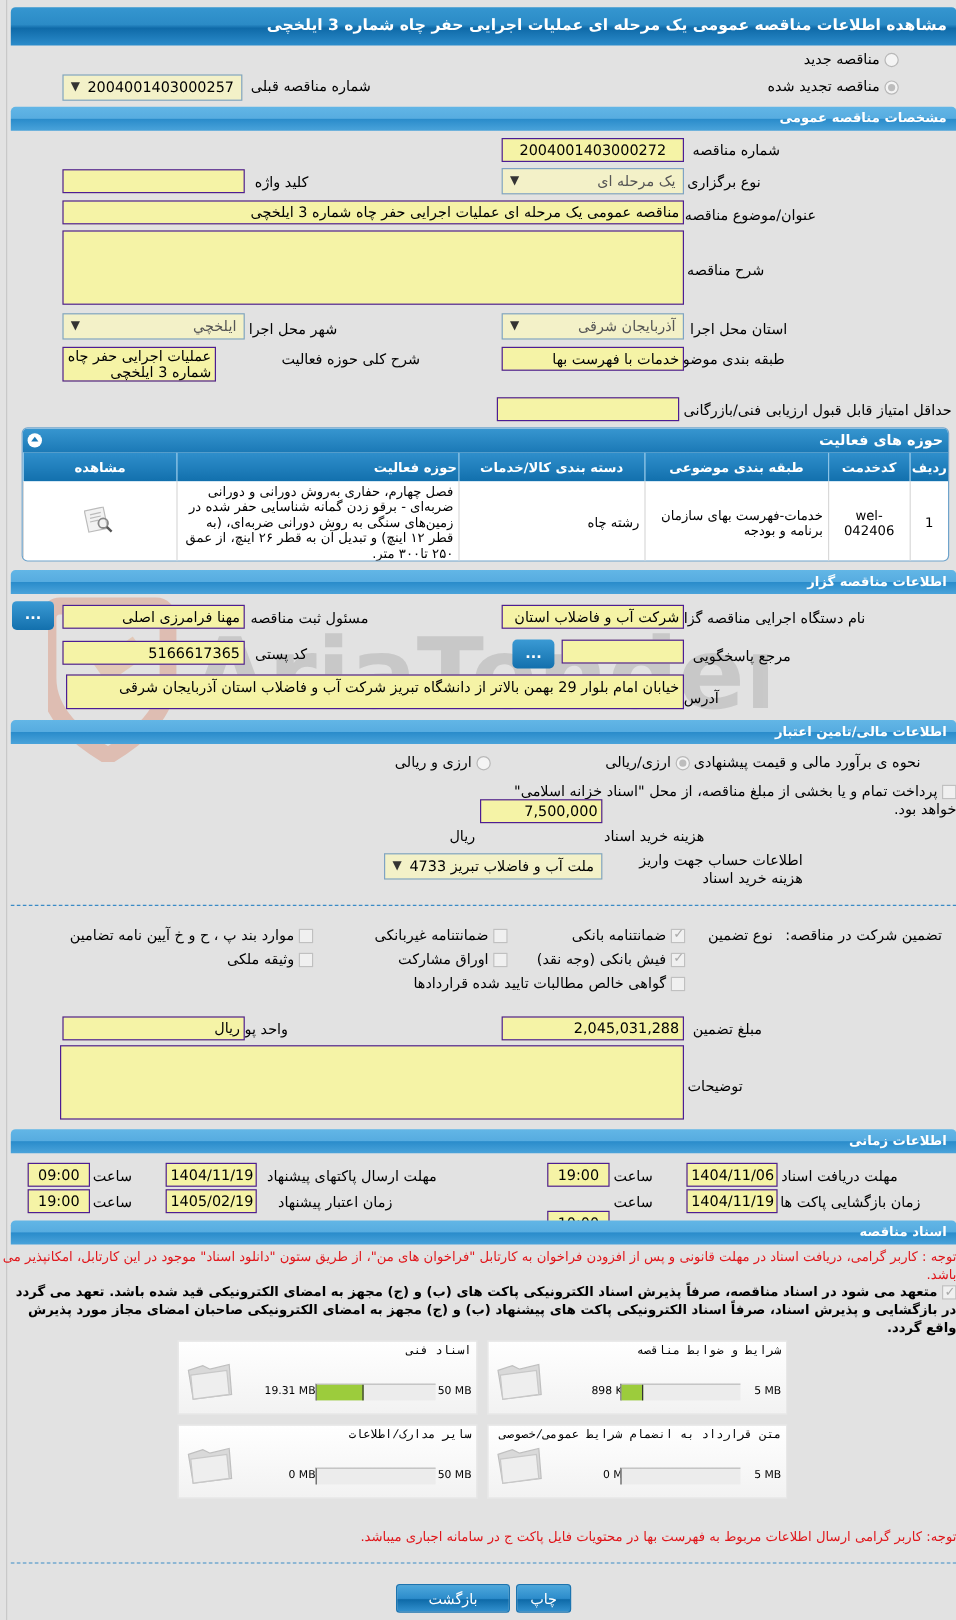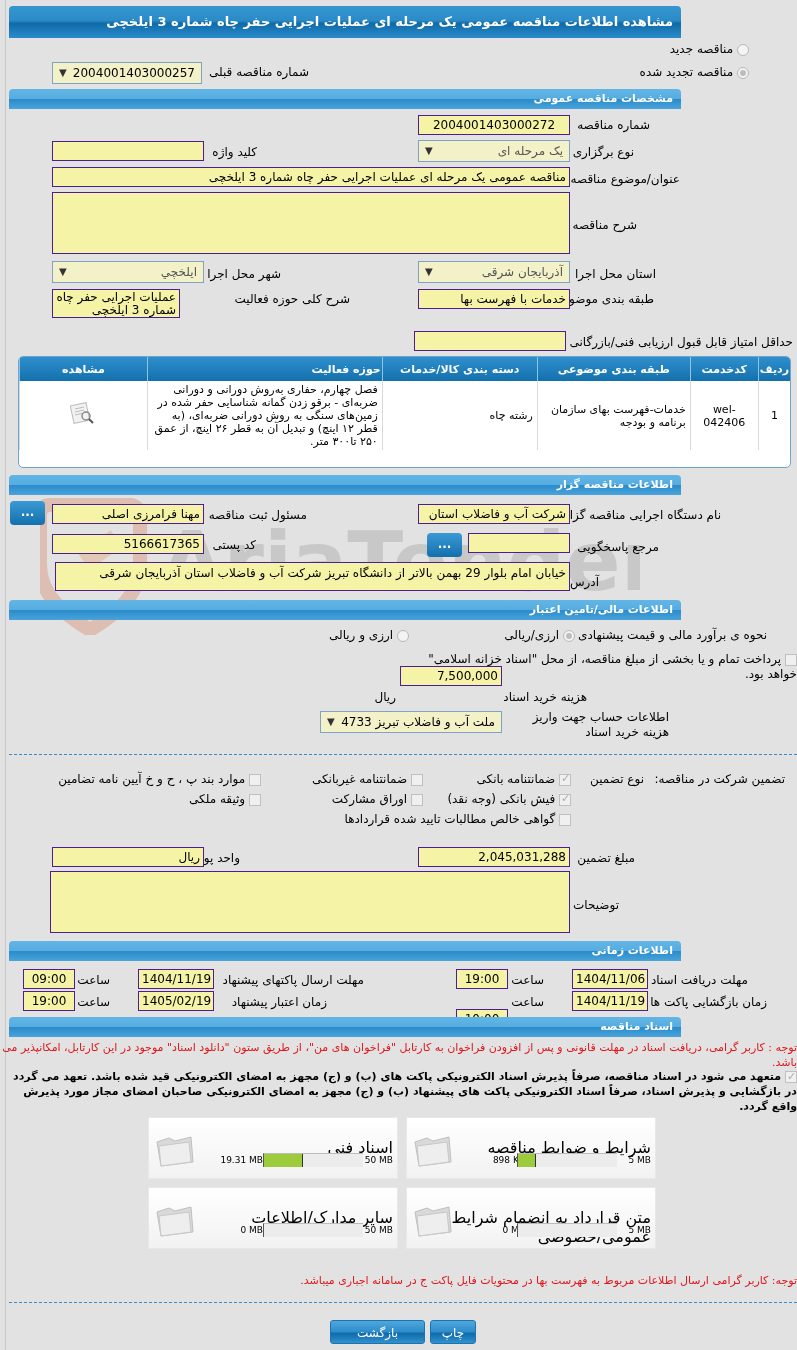--- a/index.html
+++ b/index.html
@@ -7,21 +7,21 @@
   body {
     width: 797px; height: 1350px; overflow: hidden;
     background: #e2e2e2;
     font-family: "DejaVu Sans", sans-serif;
     font-size: 12px; color: #000;
     position: relative;
   }
   .leftline { position: absolute; left: 5px; top: 0; width: 1px; height: 1350px; background: #c8c8c8; }
 
   .bar {
-    position: absolute; left: 9px; width: 672px;
+    position: absolute; left: 9px; width: 788px;
     background: linear-gradient(#62b6e6 0%, #57ace0 48%, #2a8ccb 52%, #4aa3da 100%);
     color: #fff; direction: rtl; font-weight: bold; font-size: 11px;
     padding-right: 8px; border-radius: 4px 4px 0 0;
   }
   .bar.title {
     background: linear-gradient(#3596d0 0%, #2b8bc6 45%, #0f6aa8 55%, #2c8ccb 100%);
     font-size: 13px; height: 32px; line-height: 32px; top: 6px;
   }
   .bar.sec { height: 20px; line-height: 20px; }
 
@@ -68,21 +68,21 @@
   table { border-collapse: collapse; width: 100%; direction: rtl; }
   th { background: linear-gradient(#2f8fcc, #1270ad); color: #fff; font-size: 11px; height: 24px; border-left: 1px solid #8cc3e6; font-weight: bold; }
   td { font-size: 11px; border-left: 1px solid #d9d9d9; vertical-align: middle; padding: 2px 4px; height: 66px; }
   .watermark { position: absolute; pointer-events: none; opacity: 0.35; }
   .dash { position: absolute; left: 9px; width: 788px; border-top: 1px dashed #3a8bc6; }
   .red { color: #e0161b; }
   .filebox {
     position: absolute; width: 250px; height: 62px;
     background: linear-gradient(#ffffff, #f2f2f2); border: 1px solid #e8e8e8;
   }
-  .filebox .ftitle { position: absolute; right: 4px; top: 20px; direction: rtl; font-size: 16px; }
+  .filebox .ftitle { position: absolute; right: 4px; top: 2px; direction: rtl; font-size: 10px; font-family: Liberation Mono, monospace; }
   .filebox .fmax { position: absolute; right: 4px; top: 37px; font-size: 9px; }
   .filebox .fbar { position: absolute; top: 35px; width: 100px; height: 14px; background: #ececec; border-left: 1px solid #555; border-top: 1px solid #bbb; }
   .filebox .ffill { height: 100%; background: #9ccc3c; border-right: 1px solid #333; }
   .filebox .fused { position: absolute; top: 37px; font-size: 9px; text-align: right; }
   .folder { position: absolute; left: 6px; top: 14px; width: 40px; height: 36px; }
 </style>
 </head>
 <body>
 
 <div class="leftline"></div>
@@ -141,20 +141,24 @@
 
 <div class="lbl" style="right:143px;top:292px;">طبقه بندی موضوعی</div>
 <div class="inp" style="left:418px;top:289px;width:152px;">خدمات با فهرست بها</div>
 <div class="lbl" style="right:447px;top:292px;">شرح کلی حوزه فعالیت</div>
 <div class="inp" style="left:52px;top:289px;width:128px;height:29px;white-space:normal;line-height:13px;padding-top:1px;">عملیات اجرایی حفر چاه شماره 3 ایلخچی</div>
 
 <div class="lbl" style="right:4px;top:335px;">حداقل امتیاز قابل قبول ارزیابی فنی/بازرگانی</div>
 <div class="inp" style="left:414px;top:331px;width:152px;"></div>
 
 <div class="tbl-wrap">
+  <div class="tbl-top">
+    <span>حوزه های فعالیت</span>
+    <span class="collapse-icon"></span>
+  </div>
   <table>
     <thead>
       <tr>
         <th style="width:28px;">ردیف</th>
         <th style="width:68px;">کدخدمت</th>
         <th style="width:153px;">طبقه بندی موضوعی</th>
         <th style="width:155px;">دسته بندی کالا/خدمات</th>
         <th style="width:235px;text-align:right;">حوزه فعالیت</th>
         <th>مشاهده</th>
       </tr>

